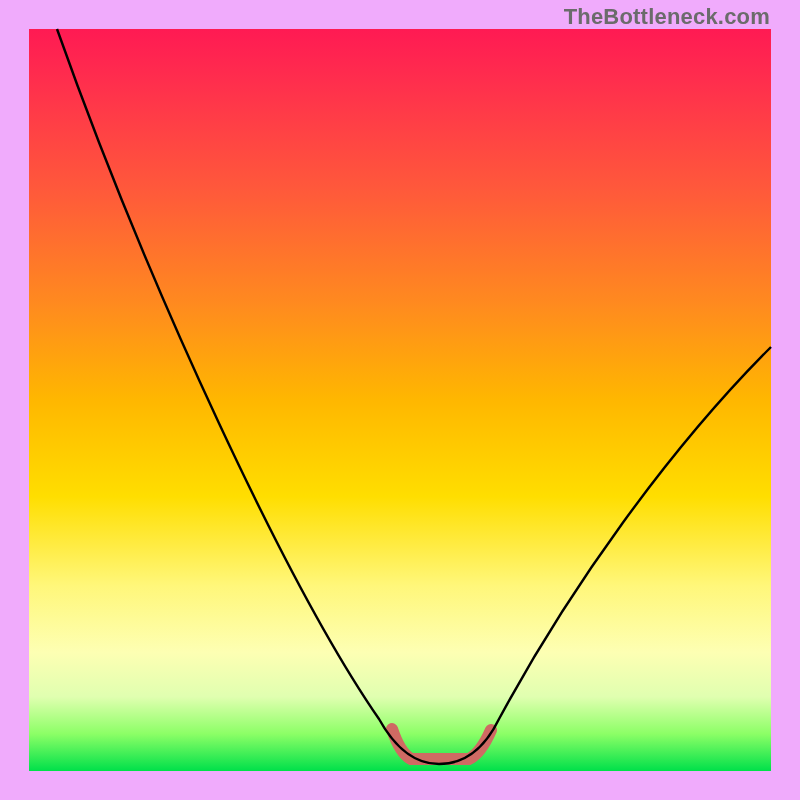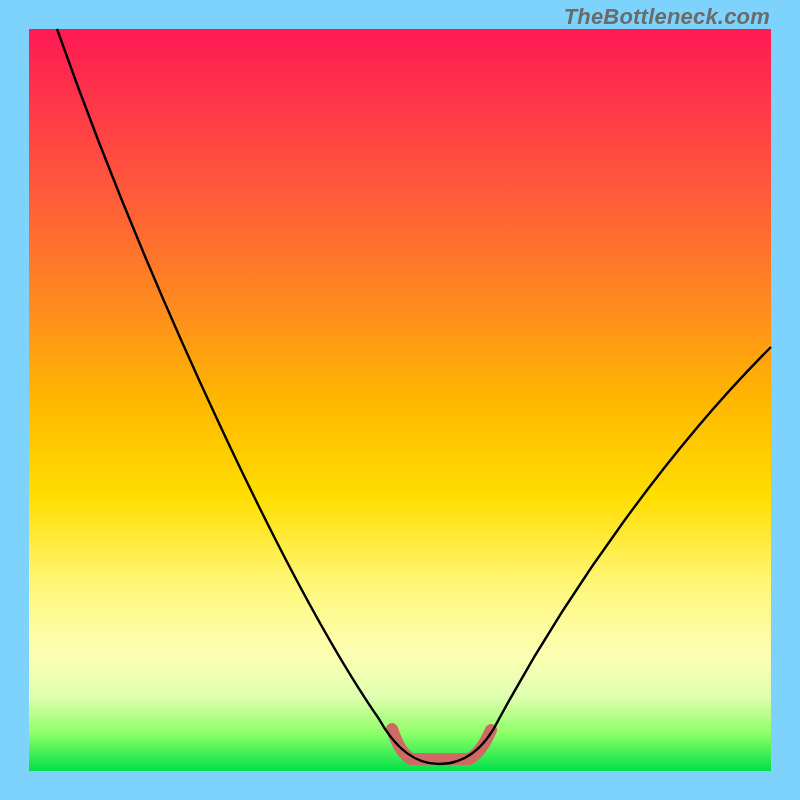--- a/index.html
+++ b/index.html
@@ -1,22 +1,21 @@
 <!DOCTYPE html>
 <html><head>
 <meta charset="utf-8">
 <style>
   * { margin: 0; padding: 0; box-sizing: border-box; }
   html, body { width: 800px; height: 800px; overflow: hidden; background: #000; }
   .stage {
     position: relative;
     width: 800px;
     height: 800px;
-    background: #7dd3fc;
-    font-style: italic;
+    background: #f0abfc;
   }
   .plot-area {
     position: absolute;
     left: 29px;
     top: 29px;
     width: 742px;
     height: 742px;
     
     background: linear-gradient(to bottom,
       #ff1a53 0%,

